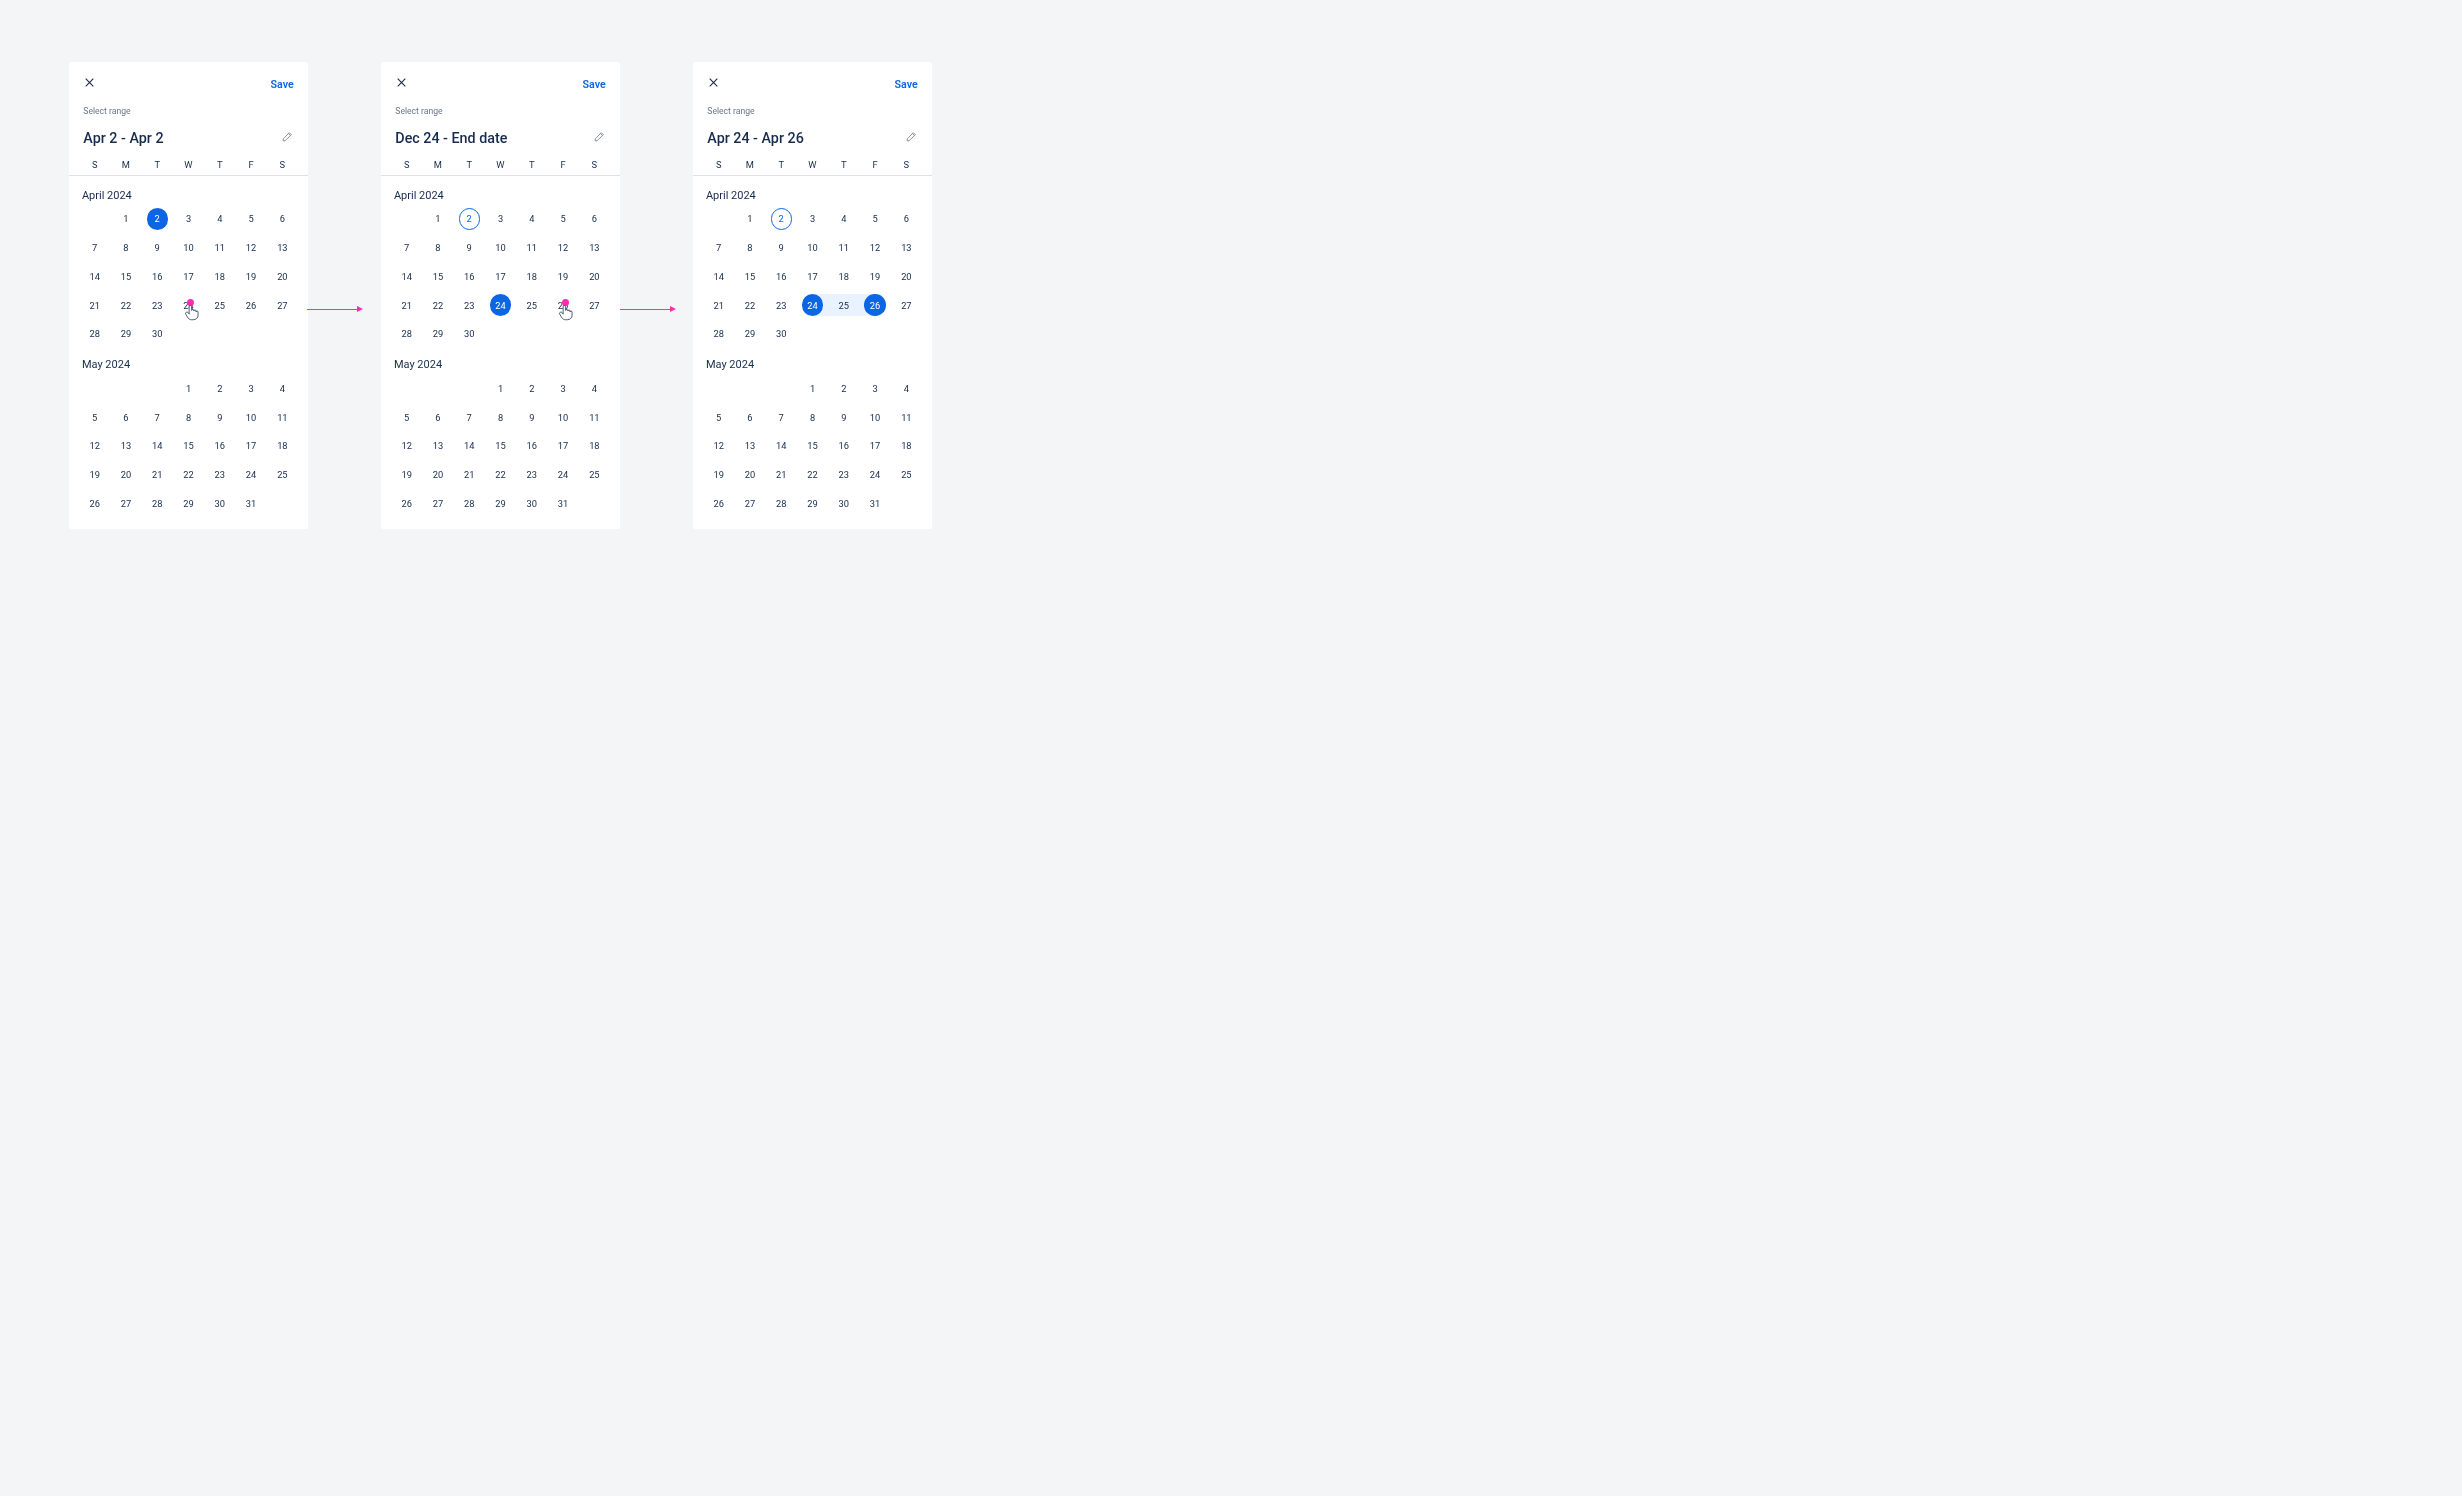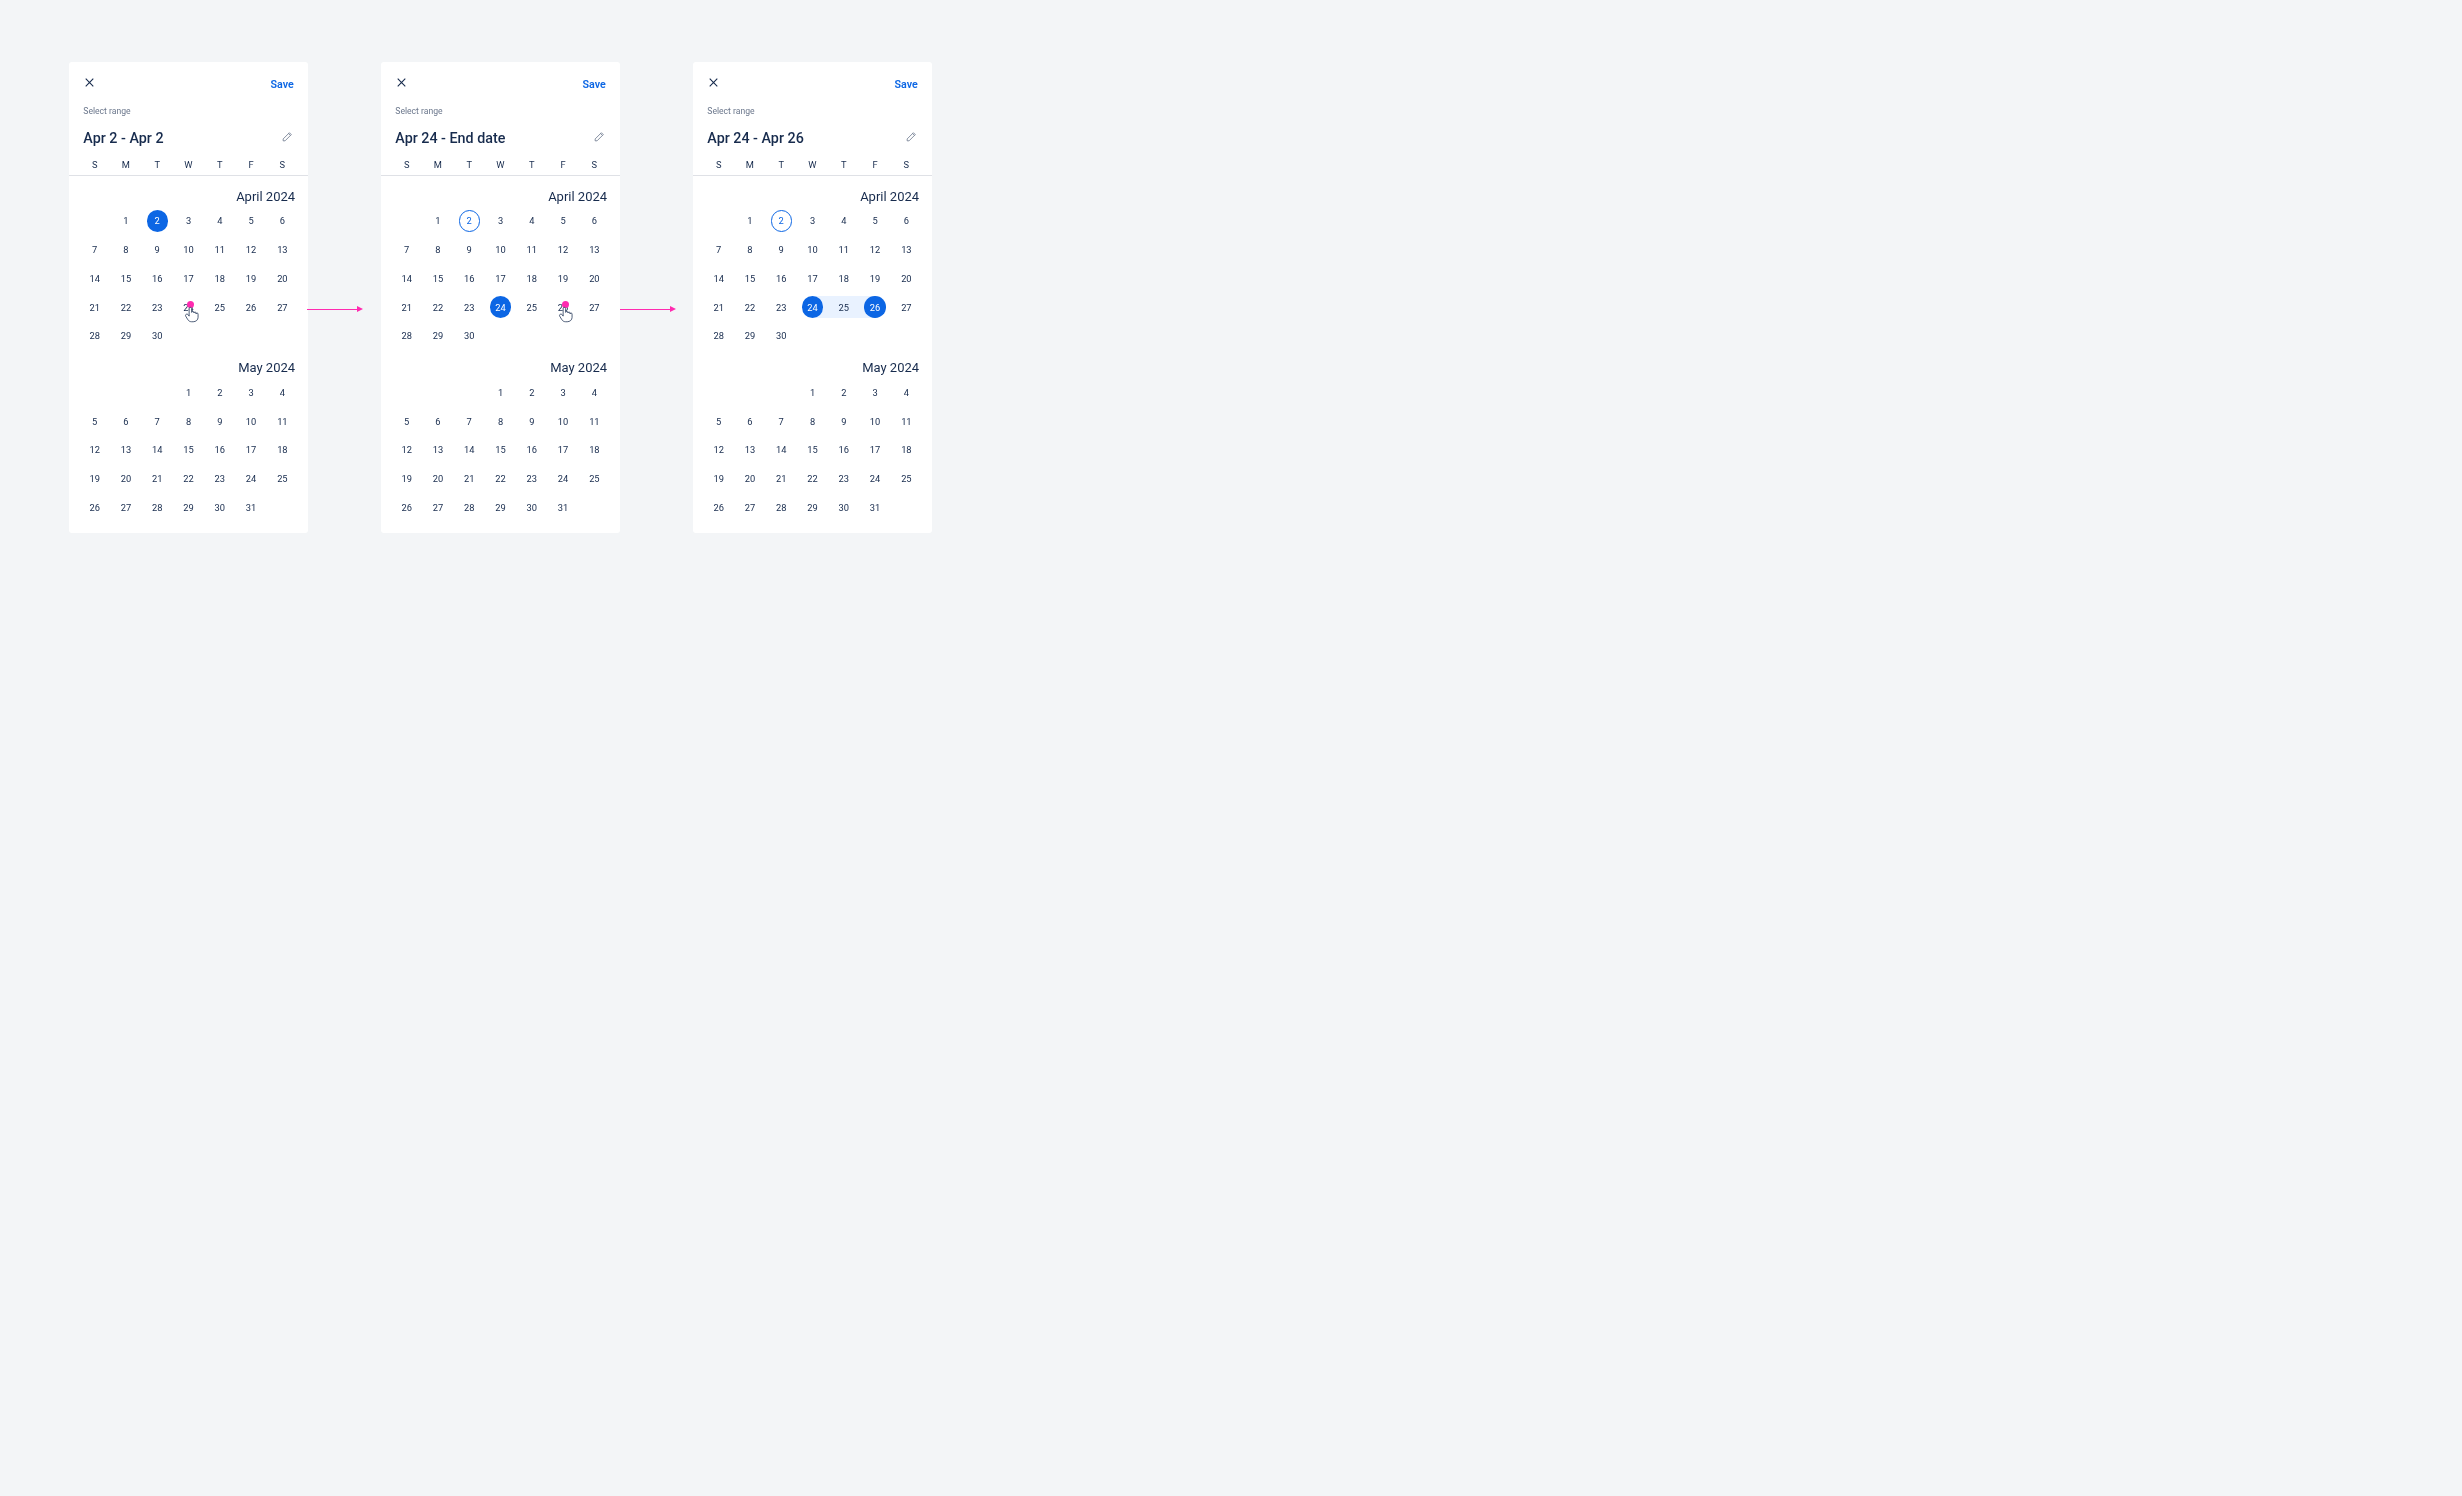--- a/index.html
+++ b/index.html
@@ -64,25 +64,24 @@
     text-align: center;
     font-size: 9.3px;
     color: #172b4d;
     font-weight: 400;
   }
   .months-scroll {
     padding: 0 10px 14.3px 10px;
   }
   .month-block { padding-top: 13px; }
   .month-label {
-    font-size: 13px;
+    font-size: 11px;
     color: #172b4d;
     font-weight: 400;
     padding: 0 2.9px 5.7px 2.9px;
-    text-align: right;
   }
   .days-grid {
     display: grid;
     grid-template-columns: repeat(7, 1fr);
     row-gap: 5.7px;
   }
   .day-cell {
     height: 23px;
     display: flex;
     align-items: center;
@@ -410,21 +409,21 @@
     <span class="close-icon">
       <svg viewBox="0 0 24 24" fill="none">
           <path d="M5 5 L19 19 M19 5 L5 19"></path>
         </svg>
     </span>
     <span class="save-btn">Save</span>
   </div>
   <div class="range-section">
     <div class="range-label">Select range</div>
     <div class="range-row">
-      <div class="range-title">Apr 24 - End date</div>
+      <div class="range-title">Dec 24 - End date</div>
       <span class="pencil-icon">
         <svg viewBox="0 0 24 24">
             <path d="M4 20 L4 16.5 L15.5 5 L19 8.5 L7.5 20 Z M14 6.5 L17.5 10"></path>
           </svg>
       </span>
     </div>
   </div>
   <div class="weekday-row" id="wd-1">
       <div class="weekday-cell">S</div>
       <div class="weekday-cell">M</div>

